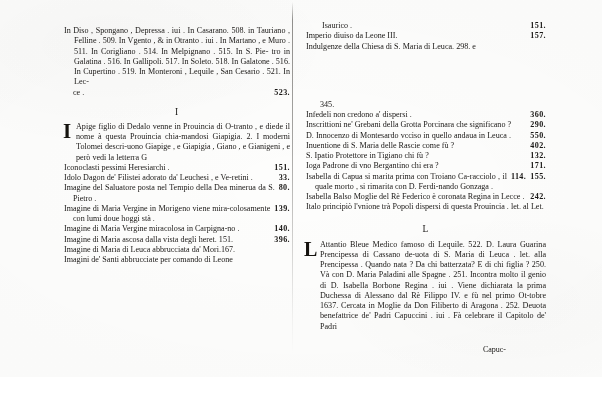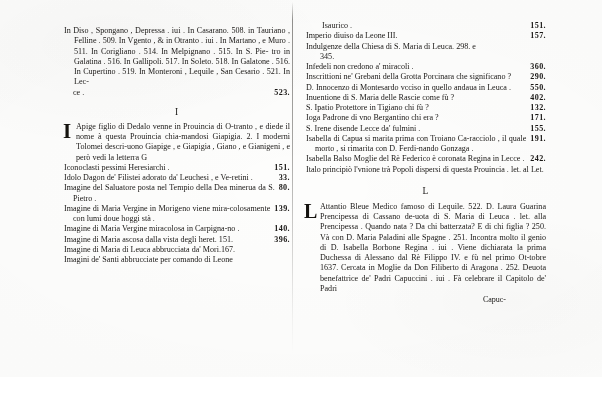--- a/index.html
+++ b/index.html
@@ -113,21 +113,21 @@
     text-indent: 0;
     padding-left: 0;
     text-align: justify;
     text-align-last: left;
   }
   .flow-indent { padding-left: 10px; text-indent: -10px; }
 
   .catchword {
     text-align: right;
     font-size: 8px;
-    margin-top: 1px;
+    margin-top: 13px;
     padding-left: 0;
     text-indent: 0;
   }
   .catchword.center-right { padding-right: 46px; }
 </style>
 </head>
 <body>
 
 <div id="page">
 
@@ -211,27 +211,27 @@
 
     <div class="entry">
       <span class="pagenum">157.</span>
       <span>Imperio diuiso da Leone III.</span>
     </div>
 
     <div class="entry">
       <span>Indulgenze della Chiesa di S. Maria di Leuca. 298. e</span>
     </div>
 
-    <div class="entry" style="padding-left:14px;text-indent:0;">
+    <div class="entry" style="padding-left:14px;text-indent:0;margin-top:48px;">
       <span>345.</span>
     </div>
 
     <div class="entry">
       <span class="pagenum">360.</span>
-      <span>Infedeli non credono a' miracoli .</span>
+      <span>Infedeli non credono a' dispersi .</span>
     </div>
 
     <div class="entry justify">
       <span class="pagenum">290.</span>
       <span>Inscrittioni ne' Grebani della Grotta Porcinara che significano ?</span>
     </div>
 
     <div class="entry justify">
       <span class="pagenum">550.</span>
       <span>D. Innocenzo di Montesardo vcciso in quello andaua in Leuca .</span>
@@ -247,25 +247,24 @@
       <span>S. Ipatio Protettore in Tigiano chi fù ?</span>
     </div>
 
     <div class="entry">
       <span class="pagenum">171.</span>
       <span>Ioga Padrone di vno Bergantino chi era ?</span>
     </div>
 
     <div class="entry">
       <span class="pagenum">155.</span>
-      <span>S. Irene disende Lecce da' fulmini .</span>
-    </div>
-
-    <div class="entry justify">
-      <span class="pagenum">191.</span>
+    </div>
+
+    <div class="entry justify">
+      <span class="pagenum">114.</span>
       <span>Isabella di Capua si marita prima con Troiano Ca-racciolo , il quale morto , si rimarita con D. Ferdi-nando Gonzaga .</span>
     </div>
 
     <div class="entry justify">
       <span class="pagenum">242.</span>
       <span>Isabella Balso Moglie del Rè Federico è coronata Regina in Lecce .</span>
     </div>
 
     <div class="entry justify">
       <span>Italo principiò l'vnione trà Popoli dispersi di questa Prouincia . let. al Let.</span>

